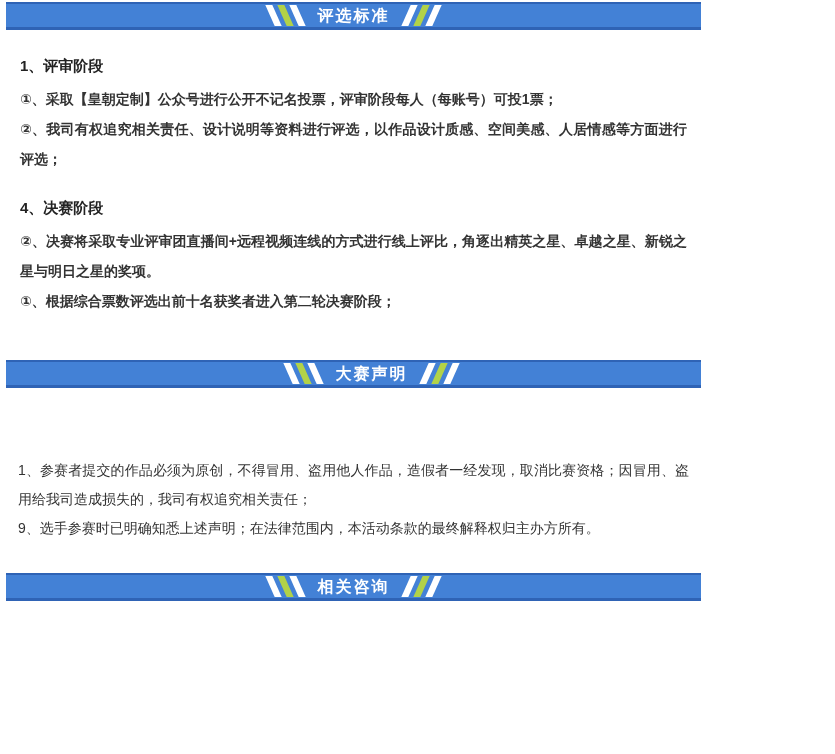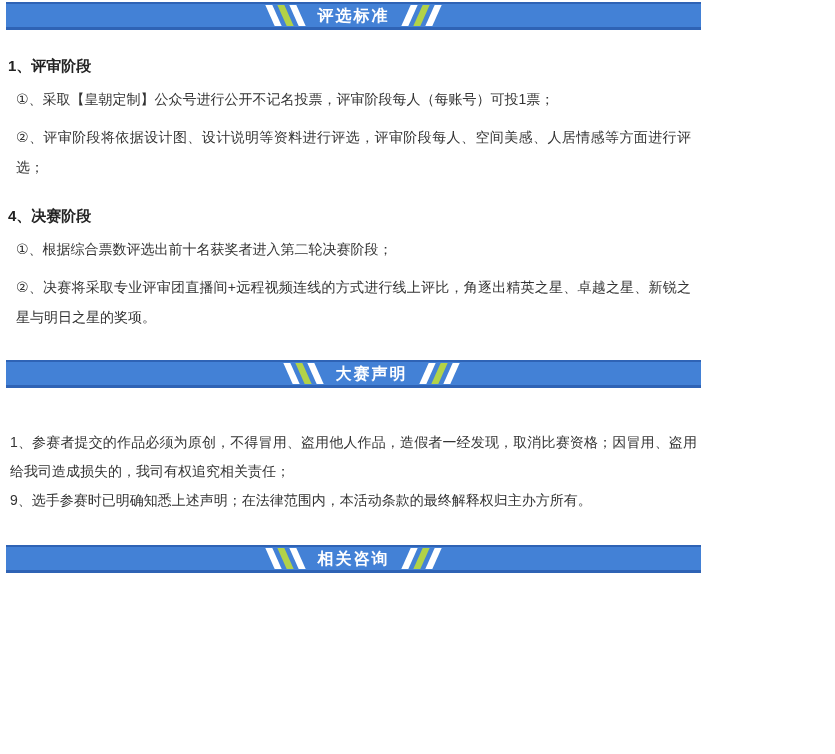--- a/index.html
+++ b/index.html
@@ -62,47 +62,48 @@
     font-weight: bold;
     font-size: 16px;
     letter-spacing: 2px;
     margin: 0 14px;
     line-height: 1;
     white-space: nowrap;
   }
 
   
   .txt-section {
-    padding: 0 8px;
+    padding: 0 20px;
   }
   .group-heading {
     margin: 26px 0 8px 0;
     font-weight: bold;
     color: var(--heading-dark);
     font-size: 15px;
     line-height: 20px;
   }
   .group-heading.second { margin-top: 24px; }
   .criteria-item {
-    margin: 8px;
+    margin: 0;
     line-height: 30px;
     color: var(--text-dark);
     text-align: justify;
+    font-weight: bold;
   }
   .statement-section {
-    margin-top: 40px;
-    padding: 0 10px;
+    margin-top: 68px;
+    padding: 0 18px;
   }
   .statement-p {
     margin: 0;
     line-height: 29px;
     text-align: justify;
     color: var(--text-dark);
   }
-  .banner.second { margin-top: 28px; padding-left: 36px; }
+  .banner.second { margin-top: 44px; padding-left: 36px; }
   .banner.third  { margin-top: 30px; text-align: right; }
   .contact-line {
     margin: 40px 0 0 0;
     padding: 0 10px;
     line-height: 20px;
     color: var(--text-dark);
   }
 </style>
 </head>
 <body>
@@ -121,25 +122,25 @@
         <i class="s"></i>
           <i class="s g"></i>
           <i class="s"></i>
       </span>
     </div>
   </div>
 
   <div class="txt-section">
     <p class="group-heading">1、评审阶段</p>
     <p class="criteria-item">①、采取【皇朝定制】公众号进行公开不记名投票，评审阶段每人（每账号）可投1票；</p>
-    <p class="criteria-item">②、评审阶段将依据设计图、设计说明等资料进行评选，评审阶段每人、空间美感、人居情感等方面进行评选；</p>
+    <p class="criteria-item">②、我司有权追究相关责任、设计说明等资料进行评选，以作品设计质感、空间美感、人居情感等方面进行评选；</p>
 
     <p class="group-heading second">4、决赛阶段</p>
+    <p class="criteria-item">②、决赛将采取专业评审团直播间+远程视频连线的方式进行线上评比，角逐出精英之星、卓越之星、新锐之星与明日之星的奖项。</p>
     <p class="criteria-item">①、根据综合票数评选出前十名获奖者进入第二轮决赛阶段；</p>
-    <p class="criteria-item">②、决赛将采取专业评审团直播间+远程视频连线的方式进行线上评比，角逐出精英之星、卓越之星、新锐之星与明日之星的奖项。</p>
   </div>
 
   <div class="banner second">
     <div class="banner-inner">
       <span class="slashes back">
         <i class="s"></i>
           <i class="s g"></i>
           <i class="s"></i>
       </span>
       <span class="banner-title">大赛声明</span>

